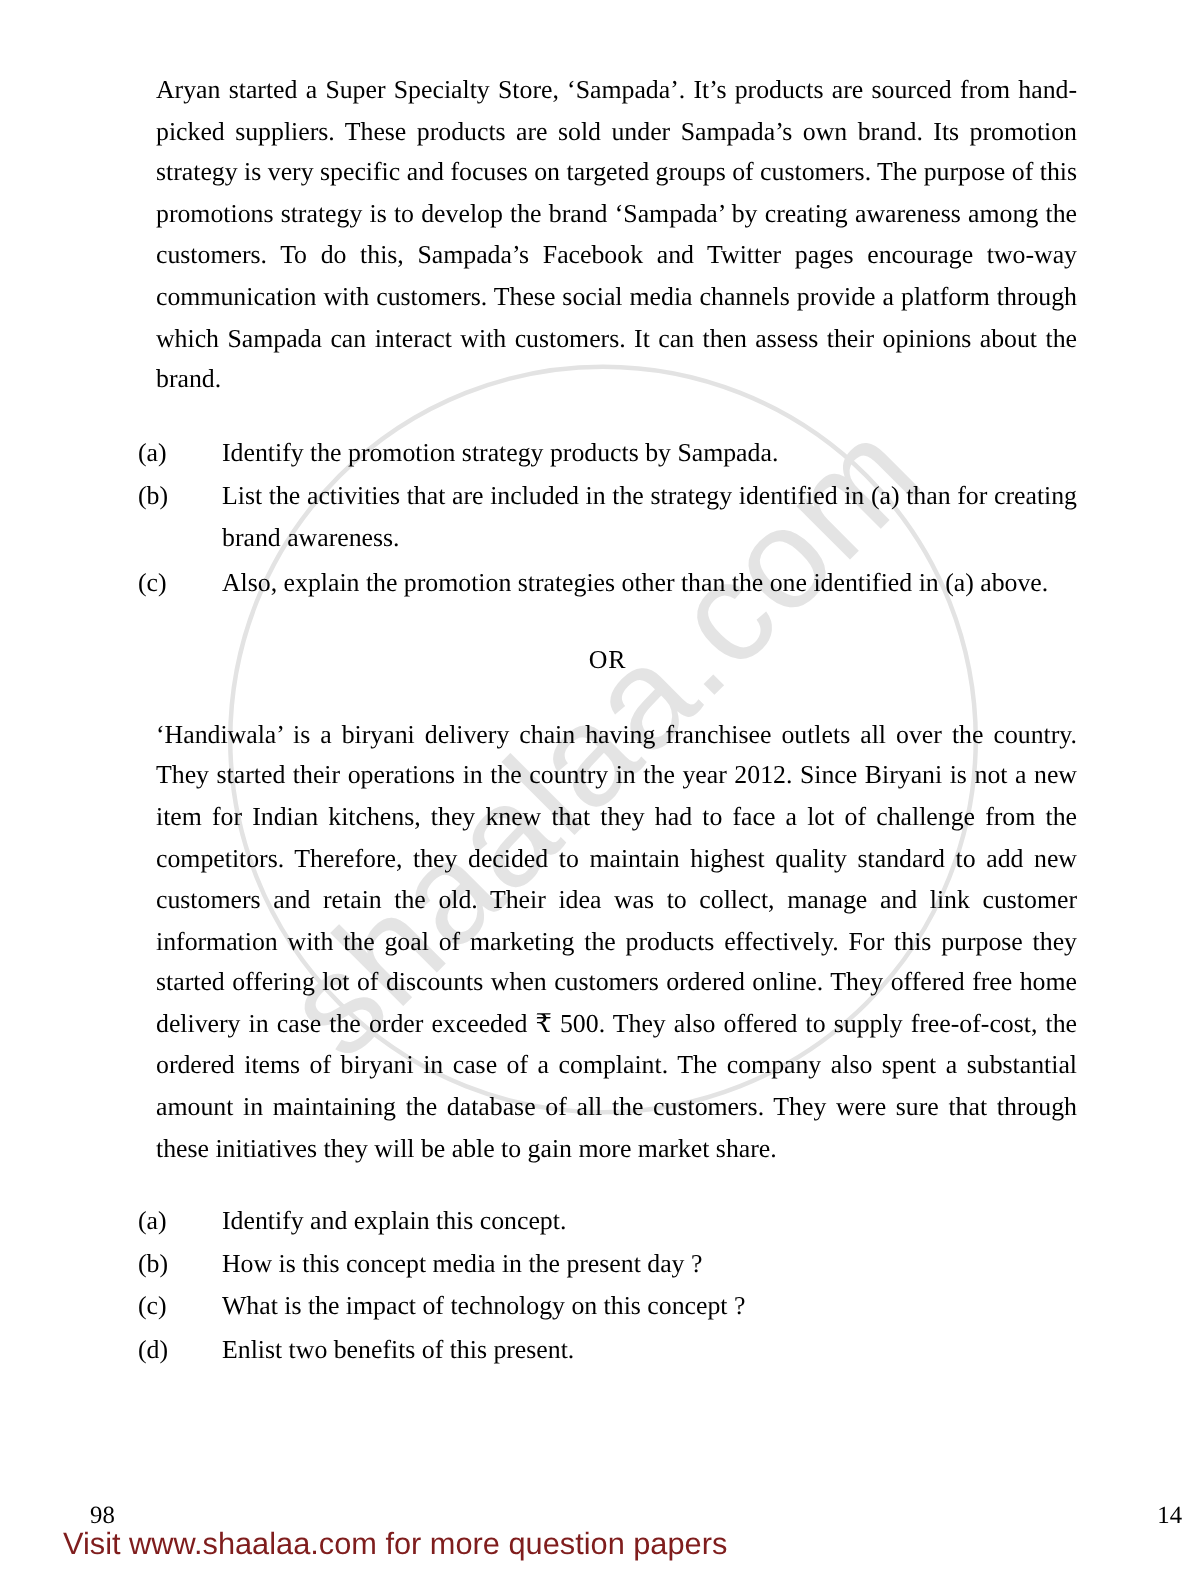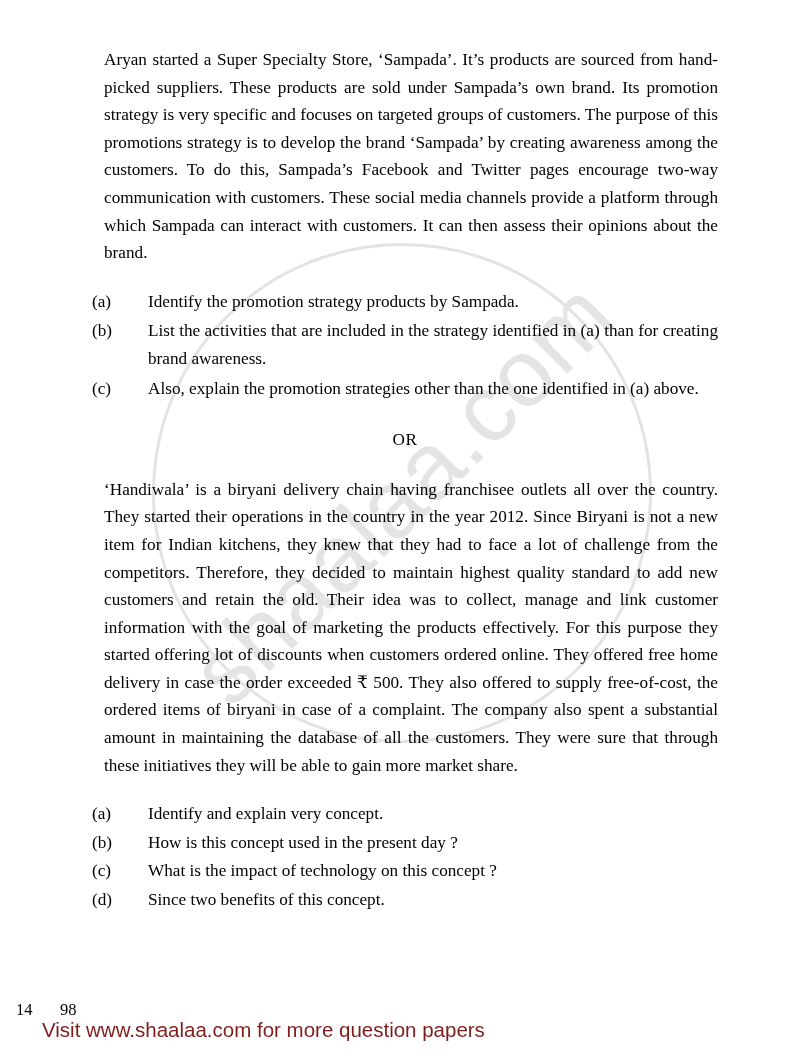--- a/index.html
+++ b/index.html
@@ -129,21 +129,21 @@
     top: 1000px;
     font-size: 16.5px;
     line-height: 20px;
     font-family: "Liberation Serif", "DejaVu Serif", serif;
   }
   .footer-page-num {
     position: absolute;
     left: 0;
     top: 1000px;
     width: 772px;
-    text-align: left;
+    text-align: right;
     font-size: 16.5px;
     line-height: 20px;
     font-family: "Liberation Serif", "DejaVu Serif", serif;
   }
   .footer-banner {
     position: absolute;
     left: 26px;
     top: 1018px;
     font-family: "Liberation Sans", "DejaVu Sans", sans-serif;
     font-size: 20.5px;
@@ -189,33 +189,33 @@
 
     <div class="spacer-md"></div>
 
     <p class="para">‘Handiwala’ is a biryani delivery chain having franchisee outlets all over the country. They started their operations in the country in the year 2012. Since Biryani is not a new item for Indian kitchens, they knew that they had to face a lot of challenge from the competitors. Therefore, they decided to maintain highest quality standard to add new customers and retain the old. Their idea was to collect, manage and link customer information with the goal of marketing the products effectively. For this purpose they started offering lot of discounts when customers ordered online. They offered free home delivery in case the order exceeded ₹ 500. They also offered to supply free-of-cost, the ordered items of biryani in case of a complaint. The company also spent a substantial amount in maintaining the database of all the customers. They were sure that through these initiatives they will be able to gain more market share.</p>
 
     <div class="spacer-xs"></div>
 
     <ul class="qlist tight">
       <li class="qitem">
         <span class="qlabel">(a)</span>
-        <span class="qtext">Identify and explain very concept.</span>
+        <span class="qtext">Identify and explain this concept.</span>
       </li>
       <li class="qitem">
         <span class="qlabel">(b)</span>
-        <span class="qtext">How is this concept used in the present day ?</span>
+        <span class="qtext">How is this concept media in the present day ?</span>
       </li>
       <li class="qitem">
         <span class="qlabel">(c)</span>
         <span class="qtext">What is the impact of technology on this concept ?</span>
       </li>
       <li class="qitem">
         <span class="qlabel">(d)</span>
-        <span class="qtext">Since two benefits of this concept.</span>
+        <span class="qtext">Enlist two benefits of this present.</span>
       </li>
     </ul>
 
   </div>
 
   <div class="footer">
     <div class="footer-left-num">98</div>
     <div class="footer-page-num">14</div>
     <div class="footer-banner">Visit www.shaalaa.com for more question papers</div>
   </div>

